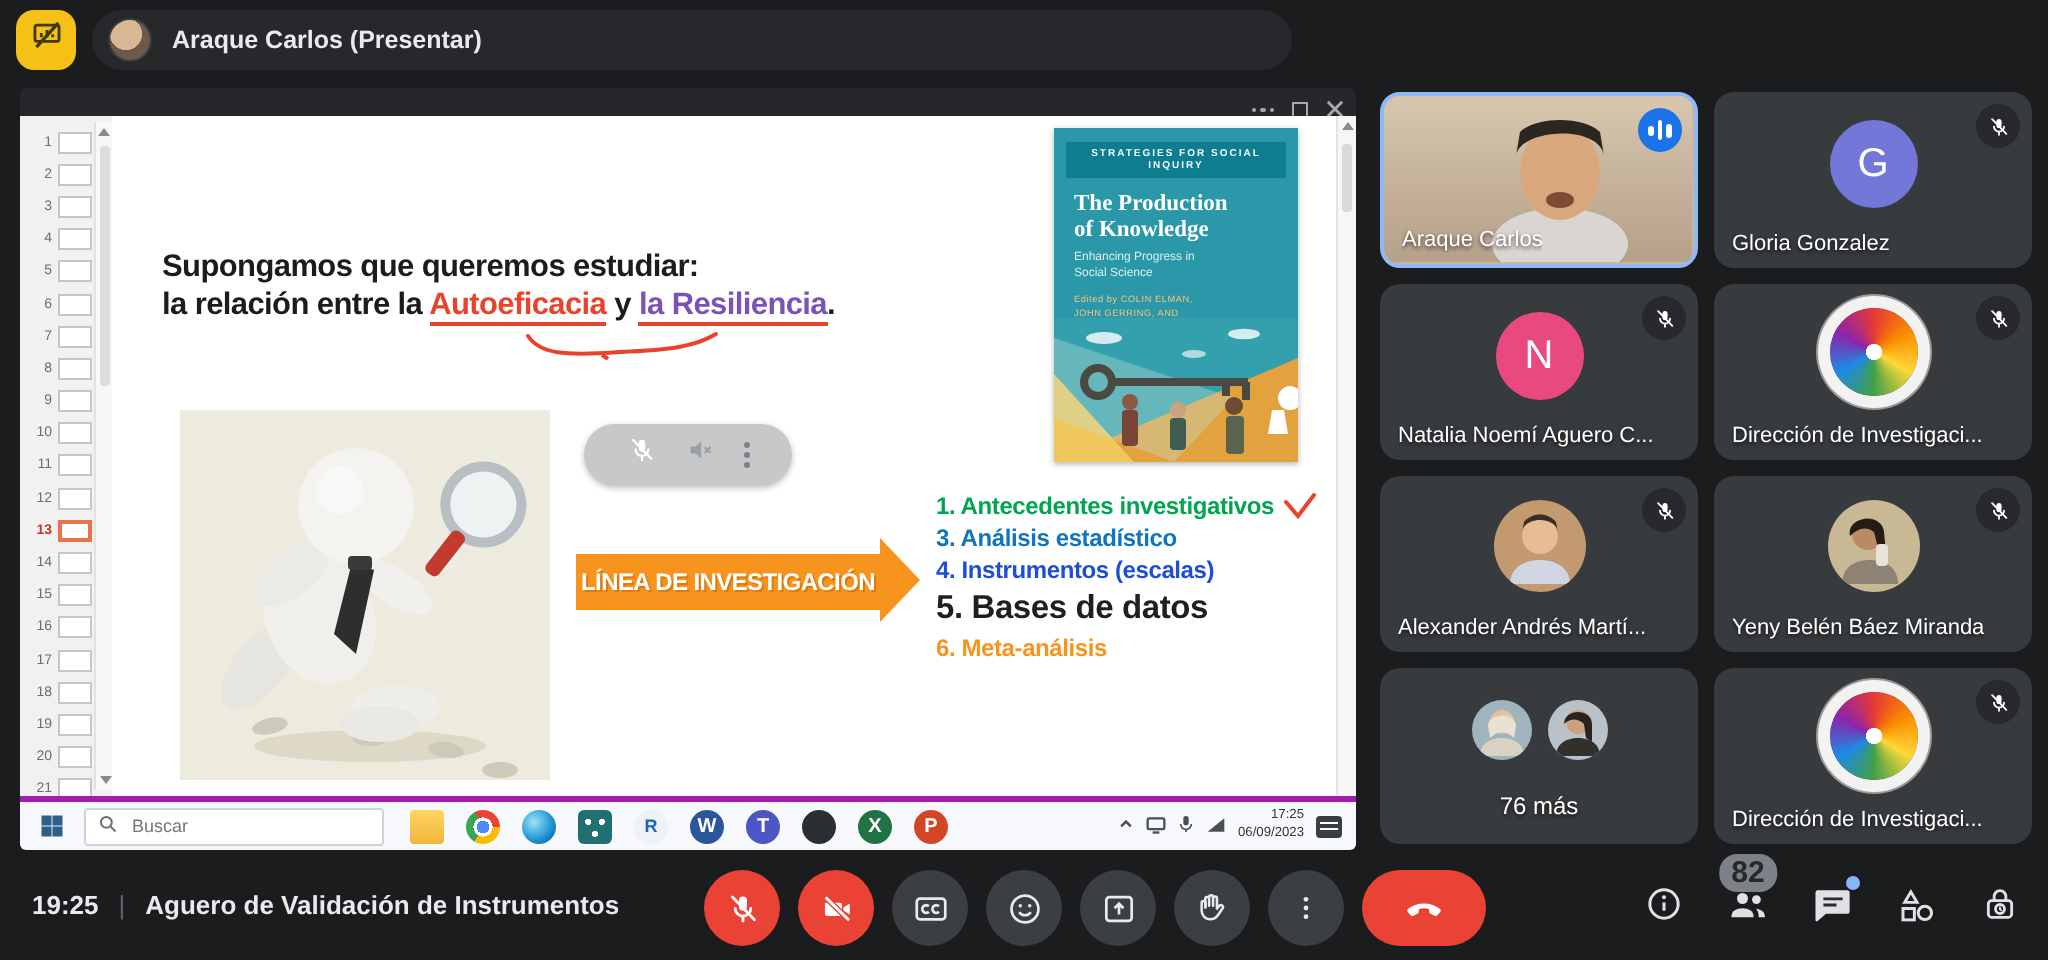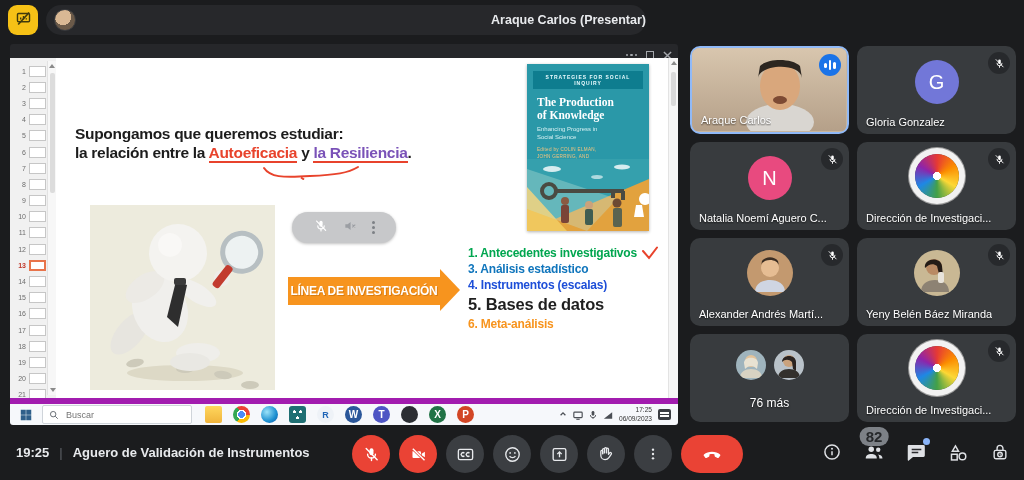--- a/index.html
+++ b/index.html
@@ -1,21 +1,21 @@
 <!DOCTYPE html>
 <html><head>
 <meta charset="utf-8">
 <style>
   html,body{margin:0;padding:0;width:1024px;height:480px;overflow:hidden;background:#18191b;}
   *{box-sizing:border-box;}
   #app{position:relative;width:1024px;height:480px;background:#1b1c1e;font-family:"Liberation Sans",sans-serif;}
 
   
   .present-btn{position:absolute;left:8px;top:5px;width:30px;height:30px;border-radius:9px;background:#f6c116;display:grid;place-items:center;}
-  .presenter-pill{position:absolute;left:46px;top:5px;width:600px;height:30px;border-radius:15px;background:#27282b;display:flex;align-items:center;padding-left:8px;justify-content:space-between;}
+  .presenter-pill{position:absolute;left:46px;top:5px;width:600px;height:30px;border-radius:15px;background:#27282b;display:flex;align-items:center;gap:10px;padding-left:8px;}
   .presenter-avatar{width:22px;height:22px;border-radius:50%;background:radial-gradient(circle at 40% 35%,#d9b894 0 45%,#6b5a49 46%);border:1px solid #3a3b3e;}
   .presenter-label{font-size:12.5px;font-weight:bold;color:#e8eaed;}
 
   
   .screen{position:absolute;left:10px;top:44px;width:668px;height:381px;background:#26272a;border-radius:3px;}
   .chrome{position:relative;height:14px;}
   .win-controls{position:absolute;right:6px;top:2px;display:flex;gap:9px;align-items:center;}
   .dots-h{display:flex;gap:2px;}
   .dots-h i{width:2.5px;height:2.5px;border-radius:50%;background:#a5a8ad;}
   .restore-glyph{width:8px;height:8px;border:1.4px solid #a5a8ad;}
@@ -31,21 +31,21 @@
   .tscroll{position:absolute;right:0;top:3px;bottom:3px;width:9px;background:#f7f7f7;border-left:1px solid #e2e2e2;}
   .tri-up{width:0;height:0;border-left:3px solid transparent;border-right:3px solid transparent;border-bottom:4px solid #8a8a8a;margin:3px auto 0;}
   .tri-down{width:0;height:0;border-left:3px solid transparent;border-right:3px solid transparent;border-top:4px solid #8a8a8a;margin:0 auto;position:absolute;bottom:3px;left:1.5px;}
   .tthumb{position:absolute;top:12px;left:1.5px;width:5px;height:120px;background:#dcdcdc;border-radius:2px;}
 
   
   .slide-wrap{position:relative;flex:1;background:#ffffff;overflow:hidden;}
   .vscroll{position:relative;width:10px;background:#f6f6f6;border-left:1px solid #e3e3e3;}
   .vthumb{position:absolute;top:14px;left:2px;width:5px;height:34px;background:#d9d9d9;border-radius:2px;}
 
-  .slide-title{position:absolute;left:19px;top:66px;font-weight:bold;color:#1c1c1c;font-size:15.5px;line-height:1.25;letter-spacing:-0.3px;}
+  .slide-title{position:absolute;left:25px;top:66px;font-weight:bold;color:#1c1c1c;font-size:15.5px;line-height:1.25;letter-spacing:-0.3px;}
   .hl1{color:#e8432c;border-bottom:2px solid #e8432c;margin-top:48px;}
   .hl2{color:#7a52b8;border-bottom:2px solid #e8432c;}
   .brace{position:absolute;left:205px;top:106px;}
 
   .fig-box{position:absolute;left:34px;top:147px;width:185px;height:185px;background:#edebdd;}
 
   .overlay-pill{position:absolute;left:236px;top:154px;width:104px;height:31px;border-radius:16px;background:#c7c8ca;display:flex;align-items:center;justify-content:center;gap:15px;box-shadow:0 1px 3px rgba(0,0,0,.25);}
   .kebab-gray{display:flex;flex-direction:column;gap:2px;}
   .kebab-gray i{width:3px;height:3px;border-radius:50%;background:#7d8186;}
 
@@ -64,21 +64,21 @@
   .res-list .list-row:nth-child(6) span{color:#2fb457;}
 
   .book{position:absolute;left:471px;top:6px;width:122px;height:167px;background:#2a98a8;box-shadow:0 1px 3px rgba(0,0,0,.3);overflow:hidden;}
   .book-series{margin:7px 6px 0;background:#0e7d8f;color:#eafcff;font-size:5px;letter-spacing:1px;text-align:center;padding:3px 0;font-weight:bold;}
   .book-title{margin:7px 10px 0;color:#fff;font-family:"Liberation Serif",serif;font-weight:bold;font-size:11.5px;line-height:1.15;width:85px;}
   .book-subtitle{margin:4px 10px 0;color:#d7f0f2;font-size:6px;width:70px;line-height:1.3;}
   .book-editors{margin:5px 10px 0;color:#f4c57e;font-size:4.6px;width:70px;line-height:1.5;letter-spacing:.3px;}
   .book-illus{position:absolute;left:0;right:0;bottom:0;height:72px;}
 
   
-  .taskbar{position:absolute;left:0;right:0;bottom:0;height:27px;background:#f6f8fb;border-top:6px solid #a21caf;display:flex;align-items:center;border-radius:0 0 3px 3px;}
+  .taskbar{position:absolute;left:0;right:0;bottom:0;height:27px;background:#f6f8fb;border-top:3px solid #a21caf;display:flex;align-items:center;border-radius:0 0 3px 3px;}
   .start{margin-left:9px;display:grid;place-items:center;}
   .searchbox{margin-left:9px;width:150px;height:19px;background:#fff;border:1px solid #cfd4da;border-radius:2px;display:flex;align-items:center;gap:5px;padding:0 6px;}
   .searchbox input{border:none;outline:none;width:110px;font-size:9px;color:#444;background:transparent;font-family:"Liberation Sans",sans-serif;}
   .apps{display:flex;gap:11px;margin-left:13px;align-items:center;}
   .app{position:relative;width:17px;height:17px;display:grid;place-items:center;font-size:10px;font-weight:bold;color:#fff;border-radius:3px;}
   .app.folder{background:linear-gradient(#ffd75e,#f0b43c);border-radius:2px;}
   .app.chrome{border-radius:50%;background:radial-gradient(circle,#4c8bf5 0 3.2px,#fff 3.2px 4.8px,transparent 4.8px),conic-gradient(from -30deg,#ea4335 0 120deg,#fbbc05 120deg 240deg,#34a853 240deg 360deg);}
   .app.edge{border-radius:50%;background:radial-gradient(circle at 35% 35%,#9be3f9,#1b8fd0 60%,#174f9e);}
   .app.teal{border-radius:3px;background:radial-gradient(circle at 30% 35%,#fff 0 1.5px,transparent 1.6px),radial-gradient(circle at 70% 35%,#fff 0 1.5px,transparent 1.6px),radial-gradient(circle at 50% 70%,#fff 0 1.5px,transparent 1.6px),#1f6f73;}
   .app.r{border-radius:50%;background:#eef2f7;color:#1f65b7;font-size:9px;}

